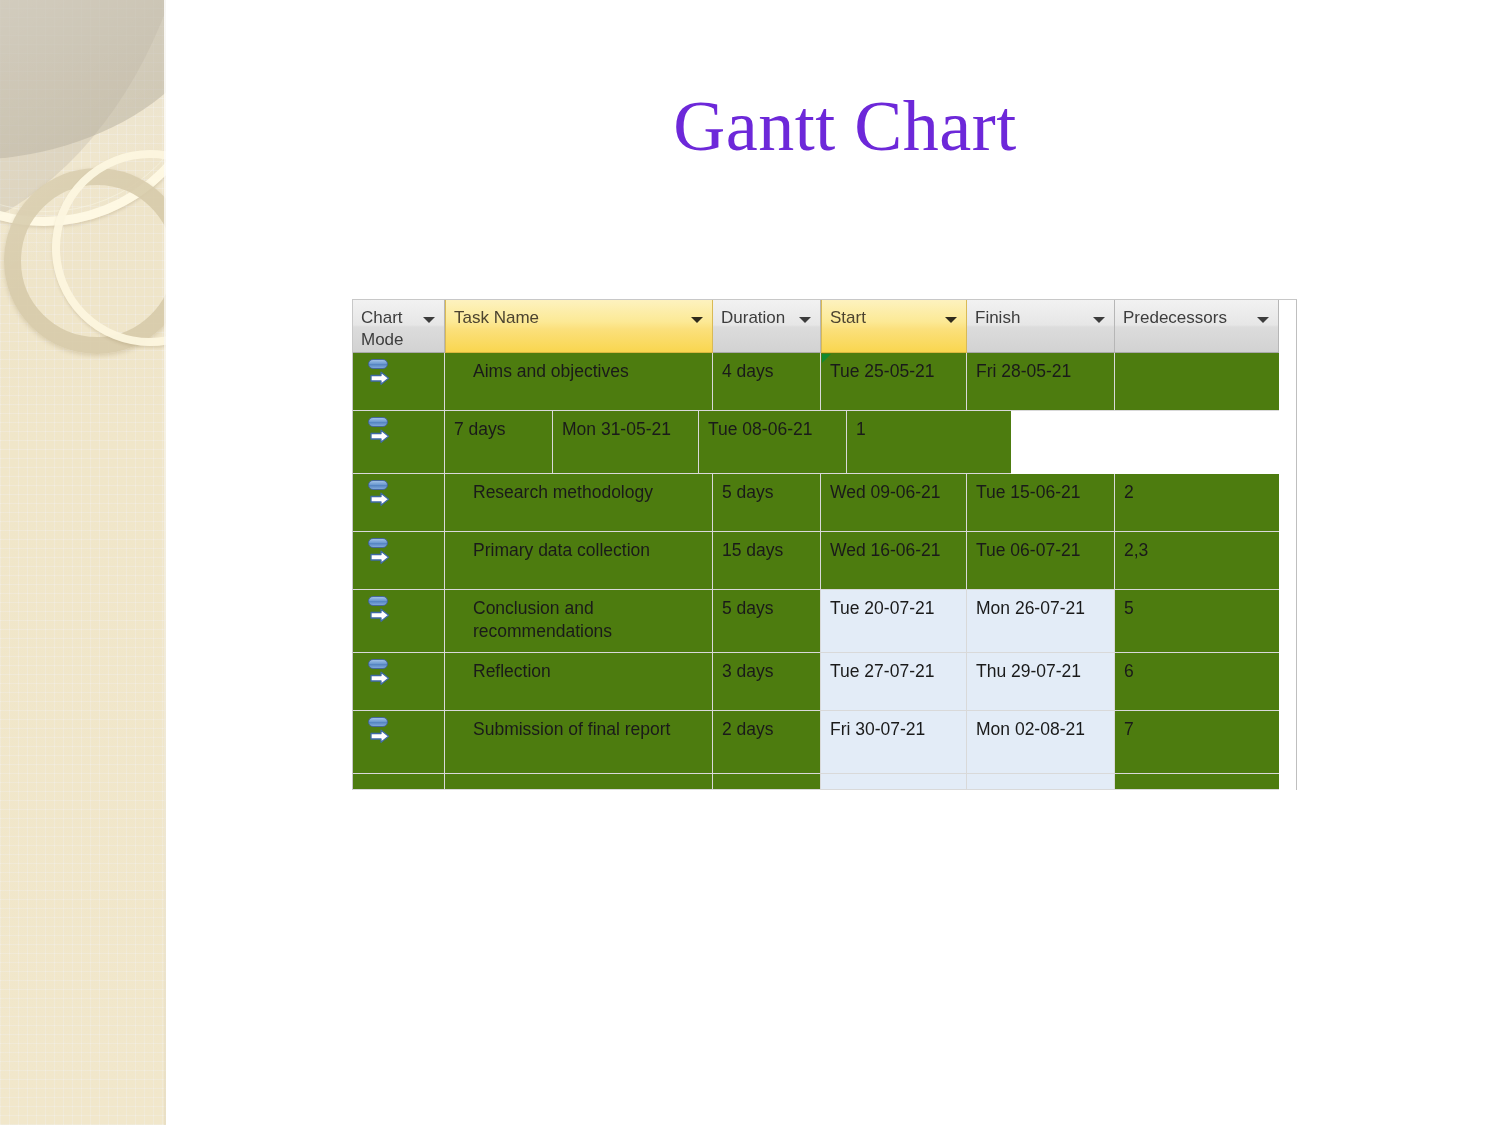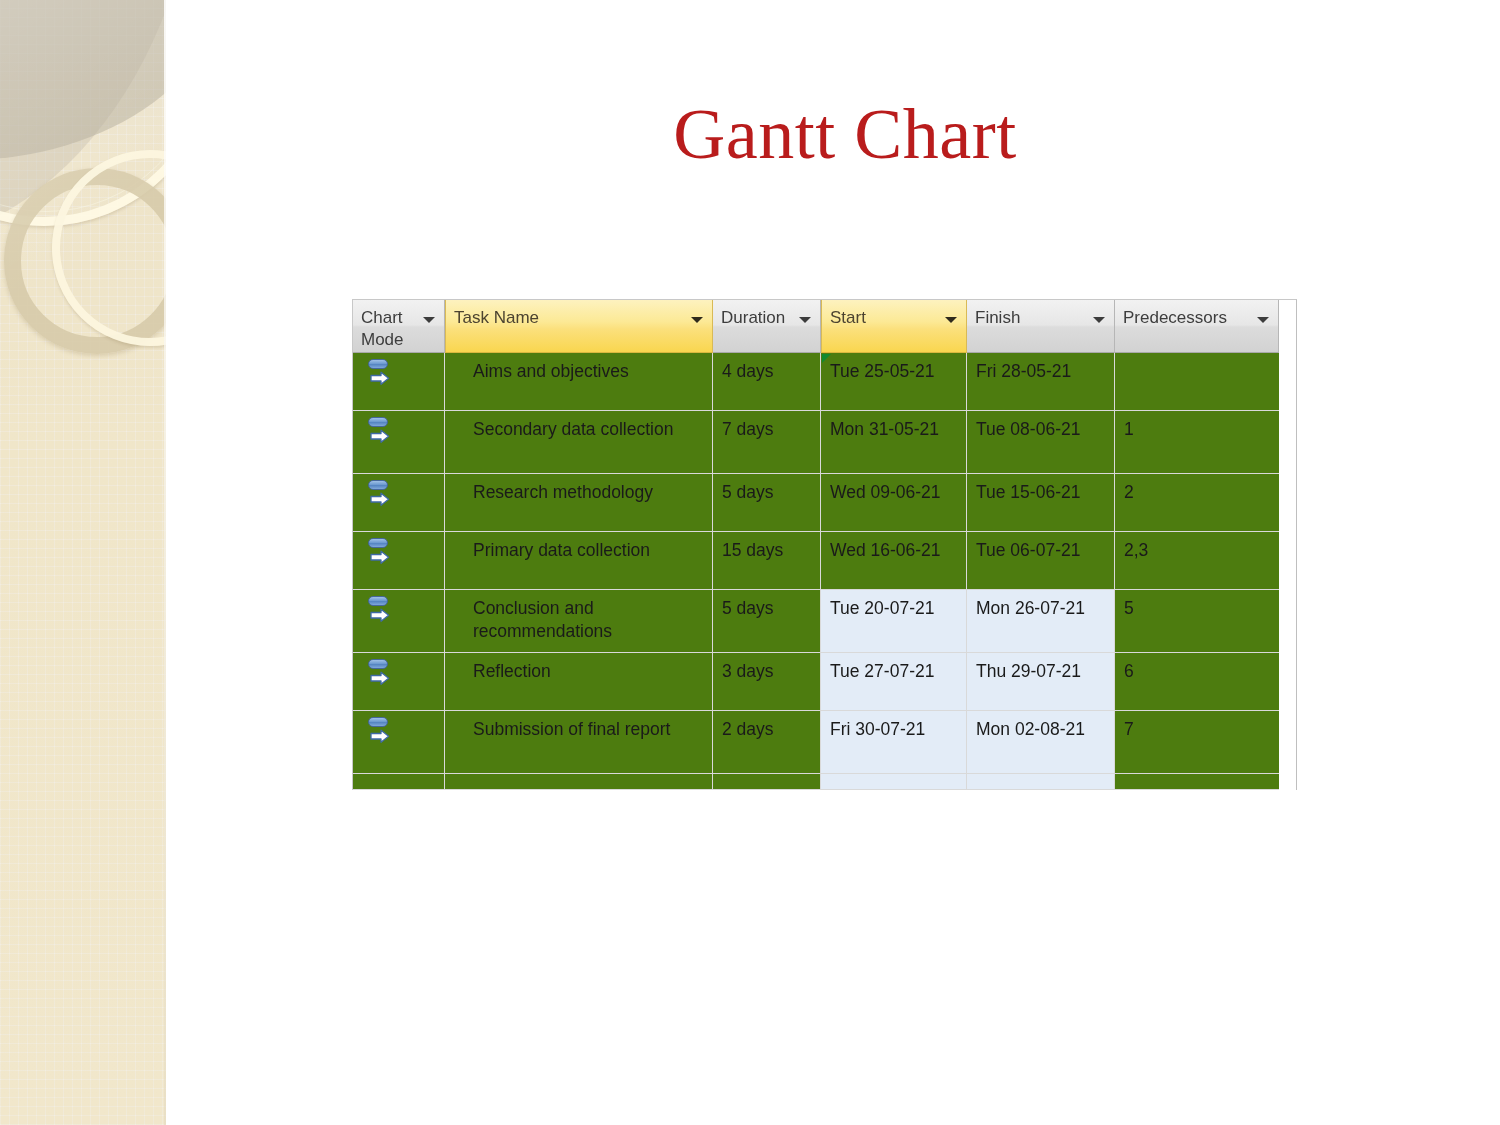--- a/index.html
+++ b/index.html
@@ -110,28 +110,28 @@
     position: absolute;
     right: 0; top: 0;
     width: 2px; height: 1125px;
     background: linear-gradient(180deg, rgba(255,255,255,0.85), rgba(226,216,190,0.5));
   }
 
   
   .slide-title {
     position: absolute;
     left: 200px;
-    top: 96px;
+    top: 88px;
     width: 1290px;
     text-align: center;
     font-family: "Liberation Serif", "DejaVu Serif", serif;
     font-size: 72px;
     line-height: 1.08;
     font-weight: normal;
-    color: #b91c1c;
+    color: #6d28d9;
     letter-spacing: 0.5px;
   }
 
   
   .project-table {
     position: absolute;
     left: 352px;
     top: 299px;
     width: 945px;
     background: #ffffff;
@@ -304,21 +304,20 @@
           <div class="pt-cell col-start cell-start"><span class="green-flag"></span><span class="start-text">Tue 25-05-21</span></div>
           <div class="pt-cell col-fin cell-fin">Fri 28-05-21</div>
           <div class="pt-cell col-pred cell-pred"></div>
         </div>
         <div class="pt-row r2">
           <div class="pt-cell col-mode cell-mode"><span class="mode-icon"><span class="mode-bar"></span><span class="mode-arrow">
                 <svg width="20" height="15" viewBox="0 0 20 15">
                   <path d="M1 4.5 H11 V1.2 L18.6 7.2 L11 13.2 V10 H1 Z" fill="#ffffff" stroke="#3f6aa8" stroke-width="1.3" stroke-linejoin="round"></path>
                 </svg>
               </span></span></div>
-          <div class="pt-cell col-name cell-name">Secondary data collection</div>
           <div class="pt-cell col-dur cell-dur">7 days</div>
           <div class="pt-cell col-start cell-start"><span class="start-text">Mon 31-05-21</span></div>
           <div class="pt-cell col-fin cell-fin">Tue 08-06-21</div>
           <div class="pt-cell col-pred cell-pred">1</div>
         </div>
         <div class="pt-row r1">
           <div class="pt-cell col-mode cell-mode"><span class="mode-icon"><span class="mode-bar"></span><span class="mode-arrow">
                 <svg width="20" height="15" viewBox="0 0 20 15">
                   <path d="M1 4.5 H11 V1.2 L18.6 7.2 L11 13.2 V10 H1 Z" fill="#ffffff" stroke="#3f6aa8" stroke-width="1.3" stroke-linejoin="round"></path>
                 </svg>

